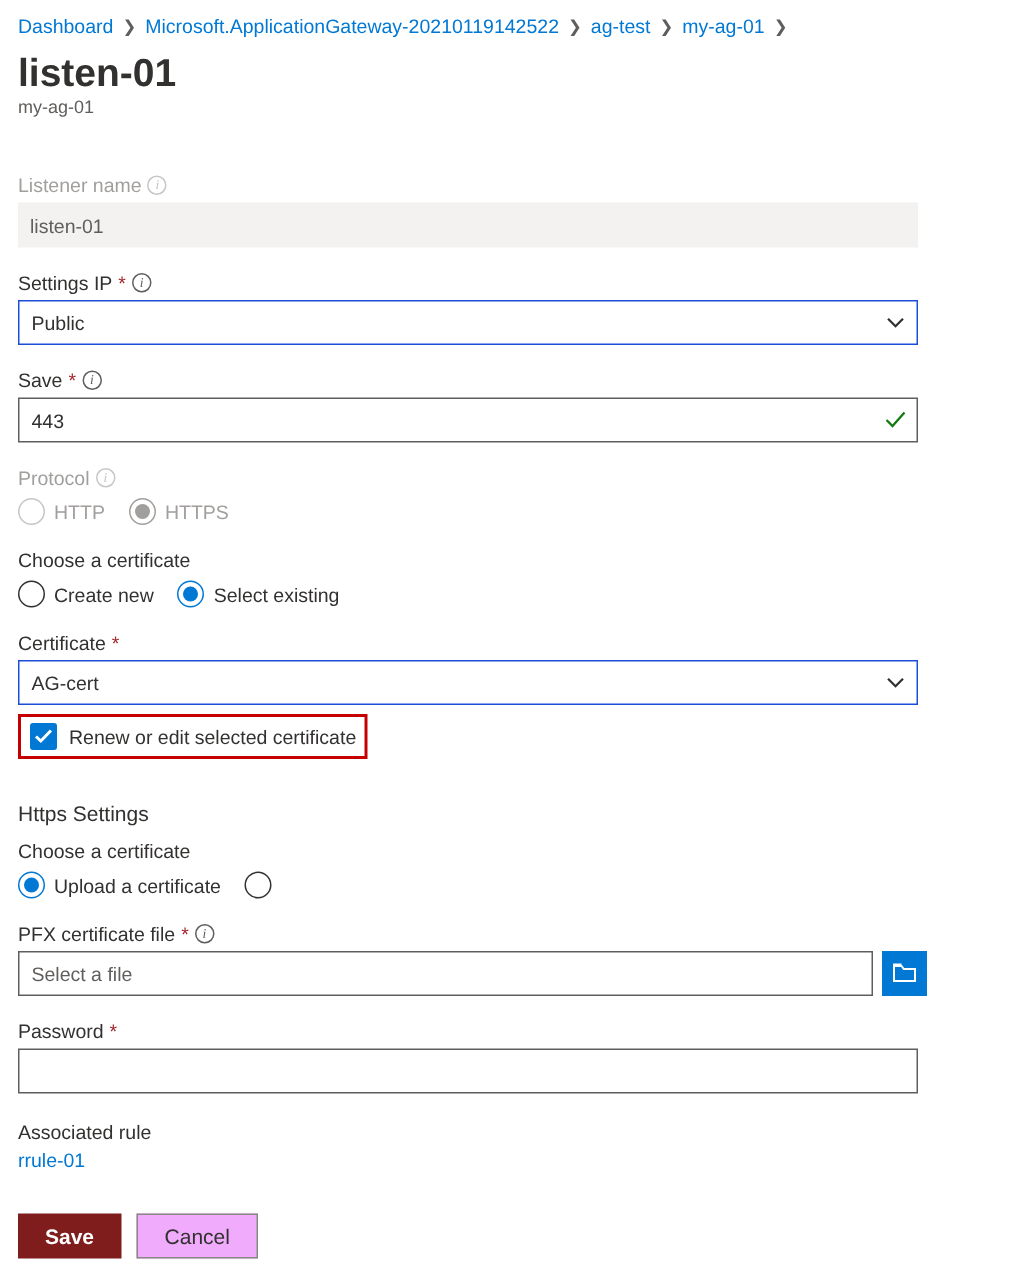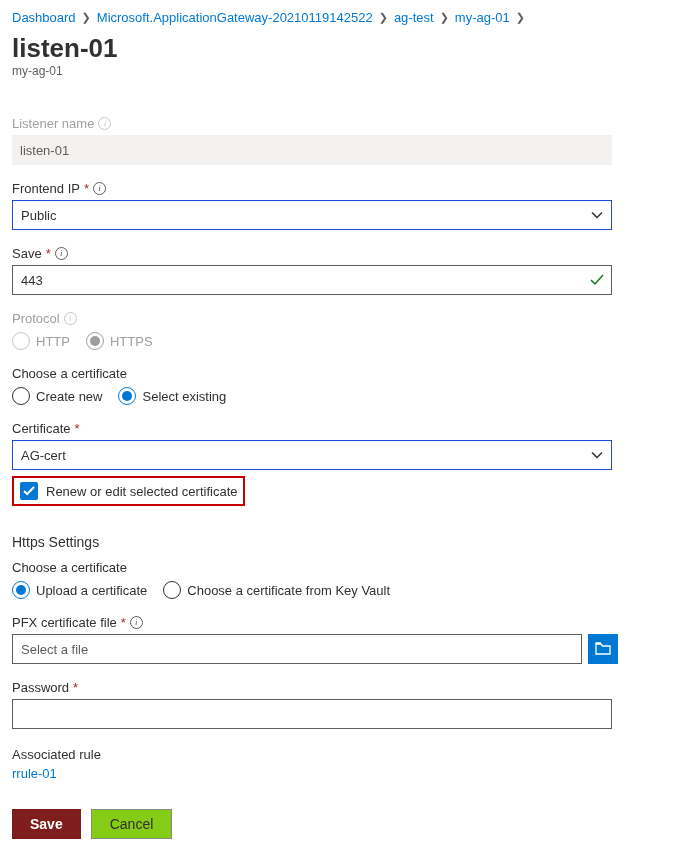--- a/index.html
+++ b/index.html
@@ -100,21 +100,21 @@
   }
   .pw-input { width: 600px; }
   .assoc { margin-top: 18px; }
   .buttons { display: flex; gap: 10px; margin-top: 28px; }
   .btn {
     height: 30px; padding: 0 18px; font-size: 14px;
     display: inline-flex; align-items: center; justify-content: center;
     cursor: pointer; font-weight: 600;
   }
   .btn-primary { background: #7f1d1d; color: #fff; border: none; }
-  .btn-default { background: #84cc16; color: #323130; border: 1px solid #8a8886; font-weight: 400; }
+  .btn-default { background: #f0abfc; color: #323130; border: 1px solid #8a8886; font-weight: 400; }
 </style>
 </head>
 <body>
 
 <div class="breadcrumb">
   <a>Dashboard</a>
   <span class="sep">❯</span>
   <a>Microsoft.ApplicationGateway-20210119142522</a>
   <span class="sep">❯</span>
   <a>ag-test</a>
@@ -129,21 +129,21 @@
 <div class="field">
   <div class="label muted">
     <span>Listener name</span>
     <span class="info-icon muted">i</span>
   </div>
   <input class="text-input readonly" readonly="" value="listen-01" style="">
 </div>
 
 <div class="field">
   <div class="label">
-    <span>Frontend IP</span>
+    <span>Settings IP</span>
       <span class="req">*</span>
     <span class="info-icon">i</span>
   </div>
   <div class="select-box">
     <span>Public</span>
     <span class="chevron">
       <svg width="12" height="8" viewBox="0 0 12 8">
           <path d="M1 1.5 L6 6.5 L11 1.5" stroke="#323130" stroke-width="1.5" fill="none"></path>
         </svg>
     </span>
@@ -224,21 +224,20 @@
 
 <div class="field">
   <div class="label">Choose a certificate</div>
   <div class="radio-row">
     <span class="radio selected">
       <span class="circle"></span>
         <span>Upload a certificate</span>
     </span>
     <span class="radio">
       <span class="circle"></span>
-        <span>Choose a certificate from Key Vault</span>
     </span>
   </div>
 </div>
 
 <div class="field">
   <div class="label">
     <span>PFX certificate file</span> 
       <span class="req">*</span>
     <span class="info-icon">i</span>
   </div>

